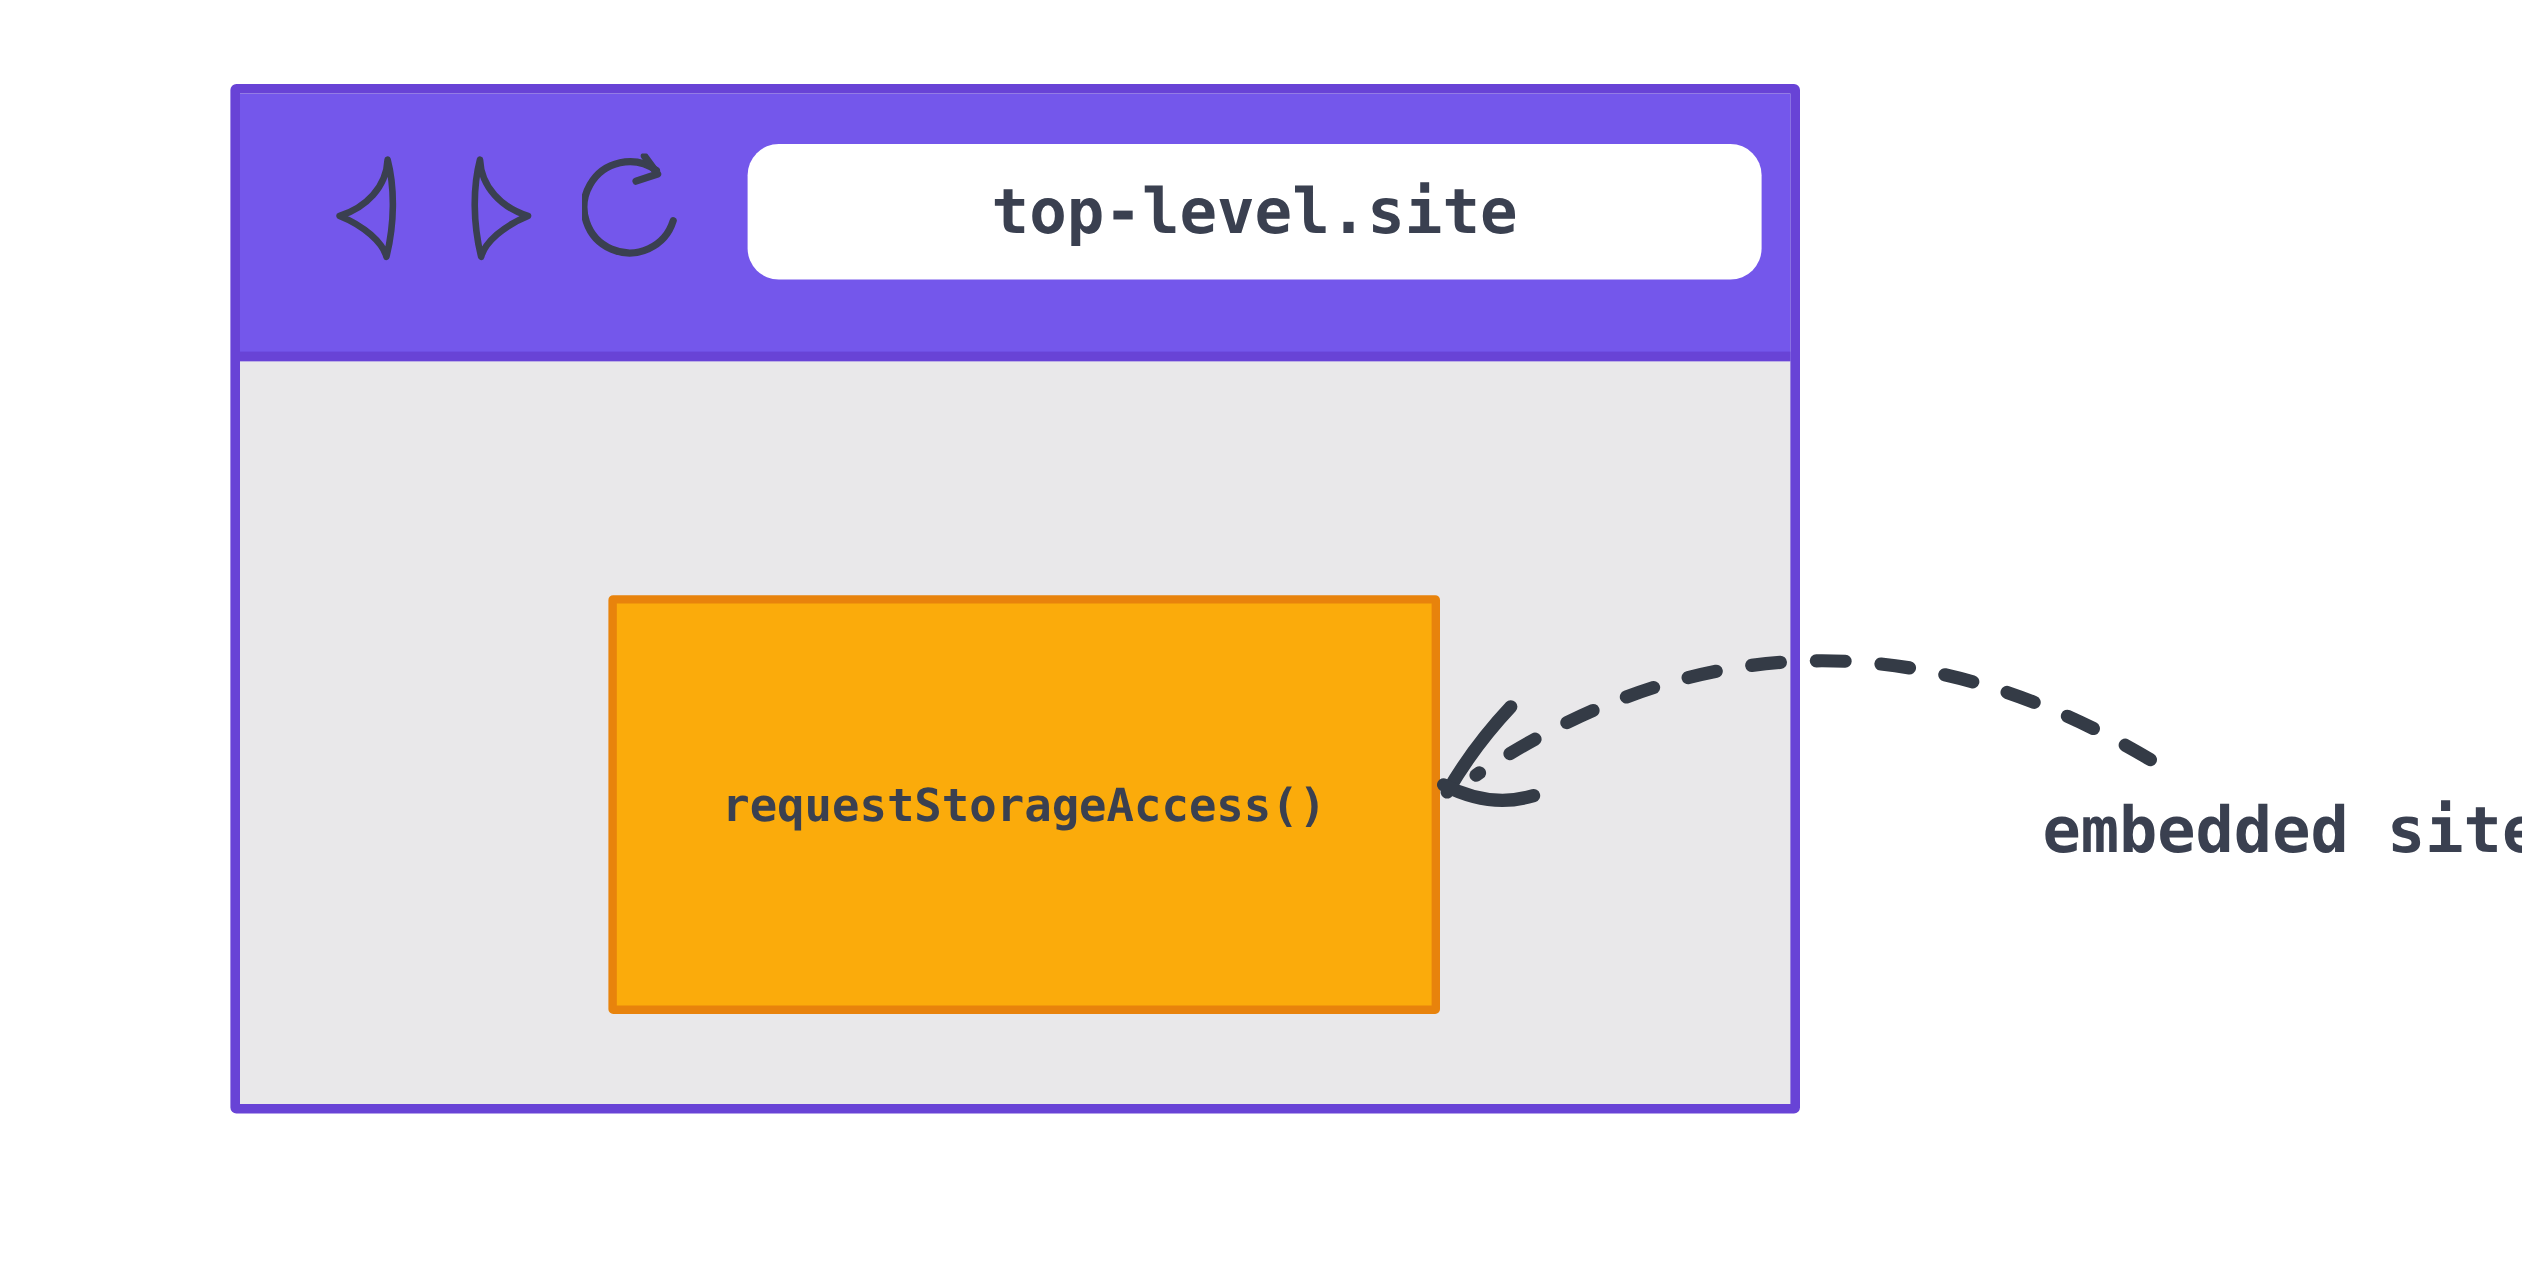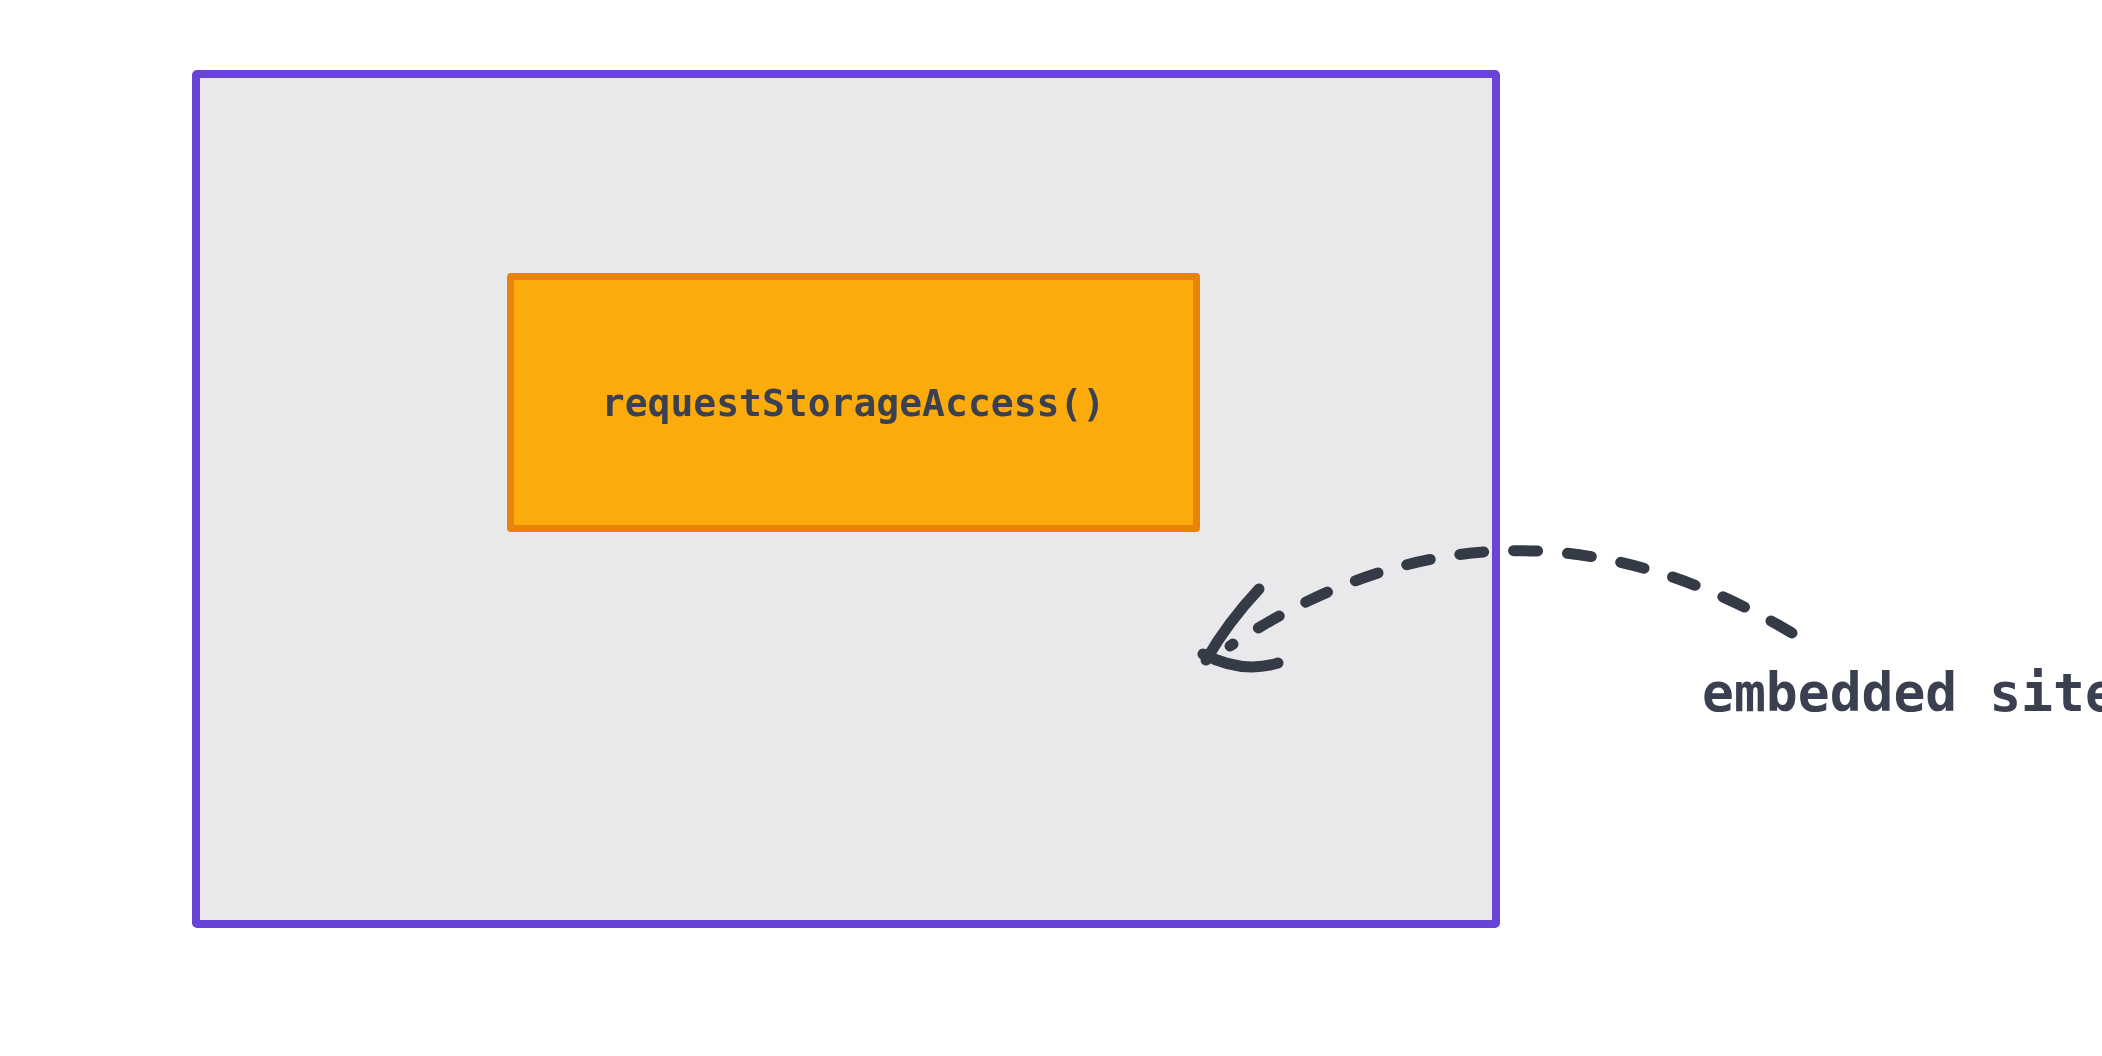--- a/index.html
+++ b/index.html
@@ -67,21 +67,21 @@
   .content {
     position: relative;
     flex: 1 1 auto;
   }
   
   .embedded-frame {
     position: absolute;
     left: 307px;
     top: 195px;
     width: 693px;
-    height: 259px;
+    height: 349px;
     box-sizing: border-box;
     background: var(--frame-orange, #FBAB0B);
     border: 7px solid var(--frame-border-orange, #E8830C);
     border-radius: 4px;
     display: flex;
     align-items: center;
     justify-content: center;
   }
   .embedded-frame-label {
     font-size: 38px;
@@ -109,20 +109,45 @@
     white-space: nowrap;
   }
 </style>
 </head>
 <body>
 
 <div class="stage">
 
   <div class="browser-window">
 
+    <div class="toolbar">
+
+      <span class="nav-icon icon-back">
+        <svg width="62" height="90" viewBox="0 0 62 90" fill="none">
+          <path d="M50 5 C 49 28, 32 45, 10 52 C 30 60, 46 74, 49 86 C 56 58, 56 28, 50 5 Z" stroke="#3A4050" stroke-width="5.5" stroke-linejoin="round" stroke-linecap="round"></path>
+        </svg>
+      </span>
+
+      <span class="nav-icon icon-forward">
+        <svg width="62" height="90" viewBox="0 0 62 90" fill="none">
+          <path d="M12 5 C 13 28, 30 45, 52 52 C 32 60, 16 74, 13 86 C 6 58, 6 28, 12 5 Z" stroke="#3A4050" stroke-width="5.5" stroke-linejoin="round" stroke-linecap="round"></path>
+        </svg>
+      </span>
+
+      <span class="nav-icon icon-reload">
+        <svg width="92" height="90" viewBox="0 0 92 90" fill="none">
+          <path d="M62 14 A 38 38 0 1 0 76 56" stroke="#3A4050" stroke-width="6" stroke-linecap="round"></path>
+          <path d="M52 2 L 63 17 L 45 23" stroke="#3A4050" stroke-width="6" stroke-linecap="round" stroke-linejoin="round"></path>
+        </svg>
+      </span>
+
+      <div class="address-bar">
+        <span class="address-url">top-level.site</span>
+      </div>
+    </div>
 
     <div class="content">
       <div class="embedded-frame">
         <span class="embedded-frame-label">requestStorageAccess()</span>
       </div>
     </div>
   </div>
 
   <svg class="arrow-overlay" viewBox="0 0 2102 1056" fill="none">
 

